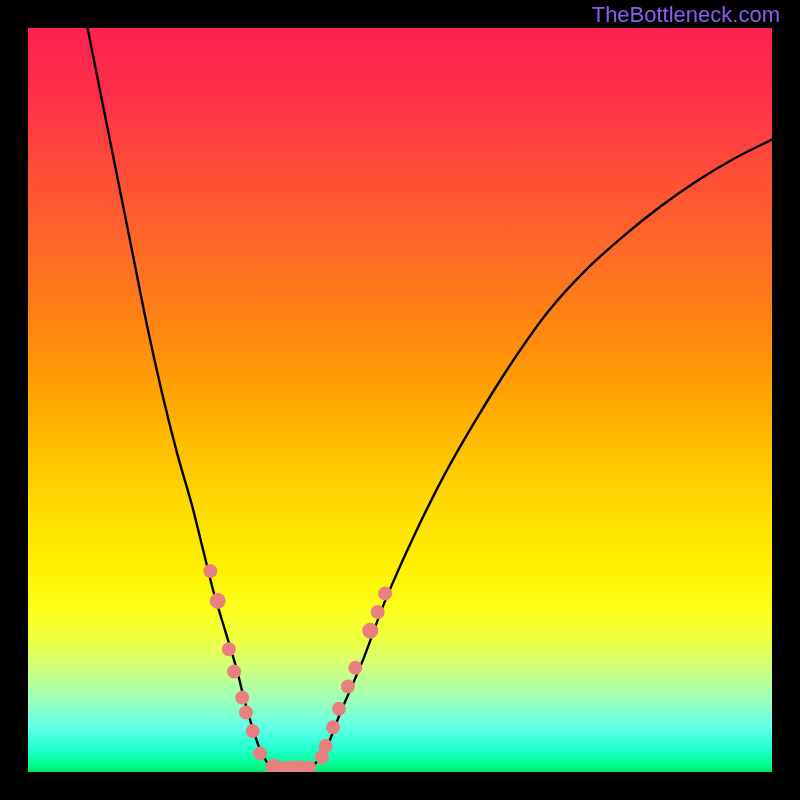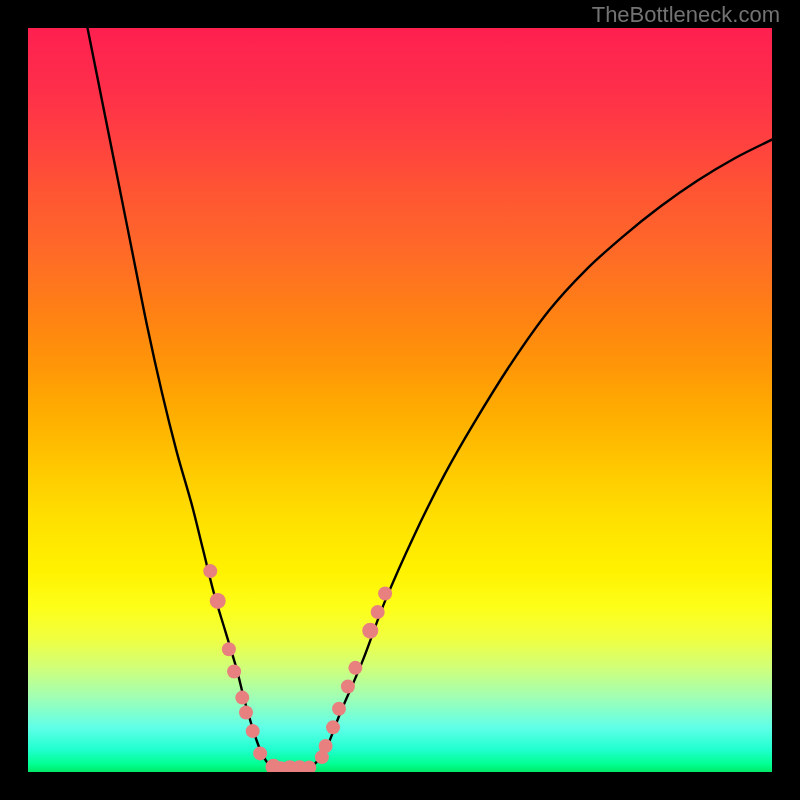--- a/index.html
+++ b/index.html
@@ -1,17 +1,17 @@
 <!DOCTYPE html>
 <html><head>
 <meta charset="utf-8">
 <style>
   * { margin: 0; padding: 0; box-sizing: border-box; }
   body { width: 800px; height: 800px; background: #000; position: relative; font-family: Arial, sans-serif; }
-  .watermark { position: absolute; top: 2px; right: 20px; color: #737373; font-size: 22px; font-weight: 500; z-index: 10; }
+  .watermark { position: absolute; top: 2px; right: 20px; color: #8b5cf6; font-size: 22px; font-weight: 500; z-index: 10; }
   .chart-area { position: absolute; top: 28px; left: 28px; width: 744px; height: 744px; overflow: hidden; }
   .gradient-bg { position: absolute; top: 0; left: 0; width: 100%; height: 100%; background: linear-gradient(to bottom,
     #fe2050 0%, #fe2e4a 8%, #ff4040 15%, #ff5533 22%, #ff6a28 30%,
     #ff8015 38%, #ff9508 45%, #ffae00 52%, #ffc800 59%, #ffe000 66%,
     #fff200 73%, #fdff1a 78%, #f0ff3f 82%, #d0ff7a 86%, #a0ffb5 90%,
     #60ffe8 94%, #20ffce 97%, #00ff90 99%, #00e868 100%); }
   .svg-layer { position: absolute; top: 0; left: 0; width: 100%; height: 100%; }
 </style>
 </head>
 <body>

